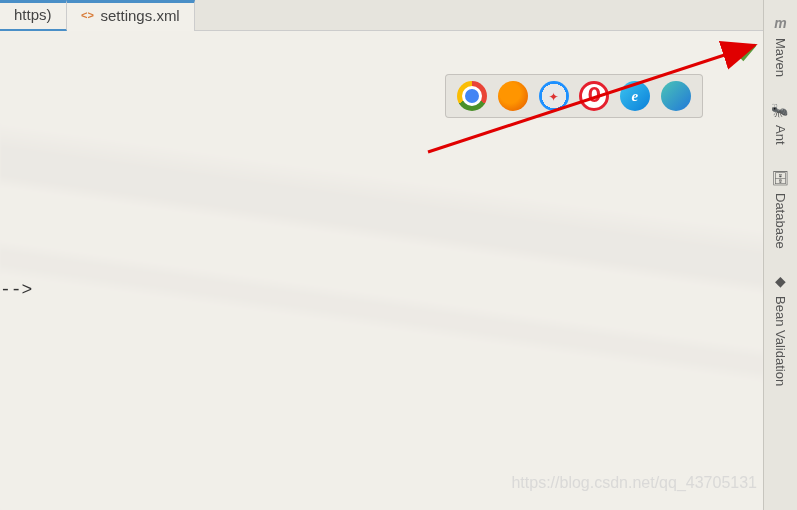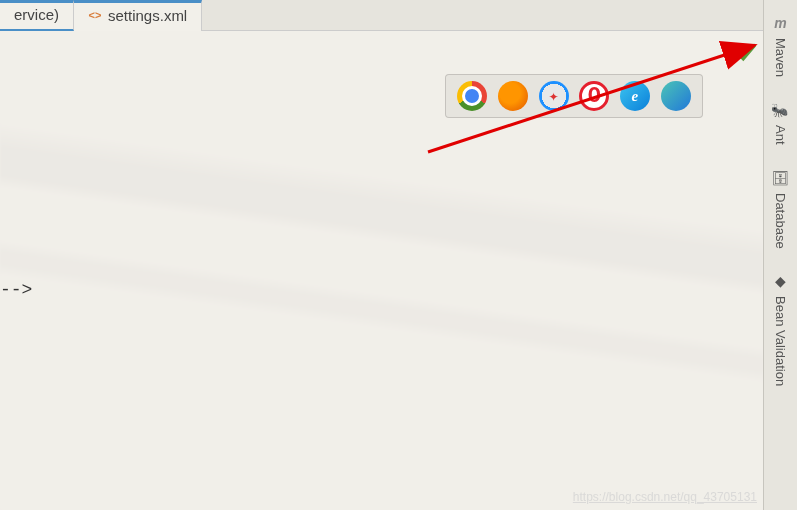--- a/index.html
+++ b/index.html
@@ -148,34 +148,33 @@
       top: 40px;
       left: 420px;
       width: 360px;
       height: 120px;
       z-index: 7;
       pointer-events: none;
     }
     .watermark {
       position: absolute;
       right: 40px;
-      bottom: 6px;
+      bottom: 18px;
       font-family: Arial, sans-serif;
-      font-size: 12px;
+      font-size: 16px;
       color: rgba(210,210,210,0.75);
       z-index: 8;
-      text-decoration: underline;
     }
   </style>
 </head>
 <body>
 
 <div class="tab-bar">
   <div class="tab active underline">
-    <span>ervice)</span>
+    <span>https)</span>
   </div>
   <div class="tab active">
     <span class="tab-icon xml-icon">&lt;&gt;</span>
     <span>settings.xml</span>
   </div>
 </div>
 
 <div class="editor">
   <div class="editor-bg"></div>
 

